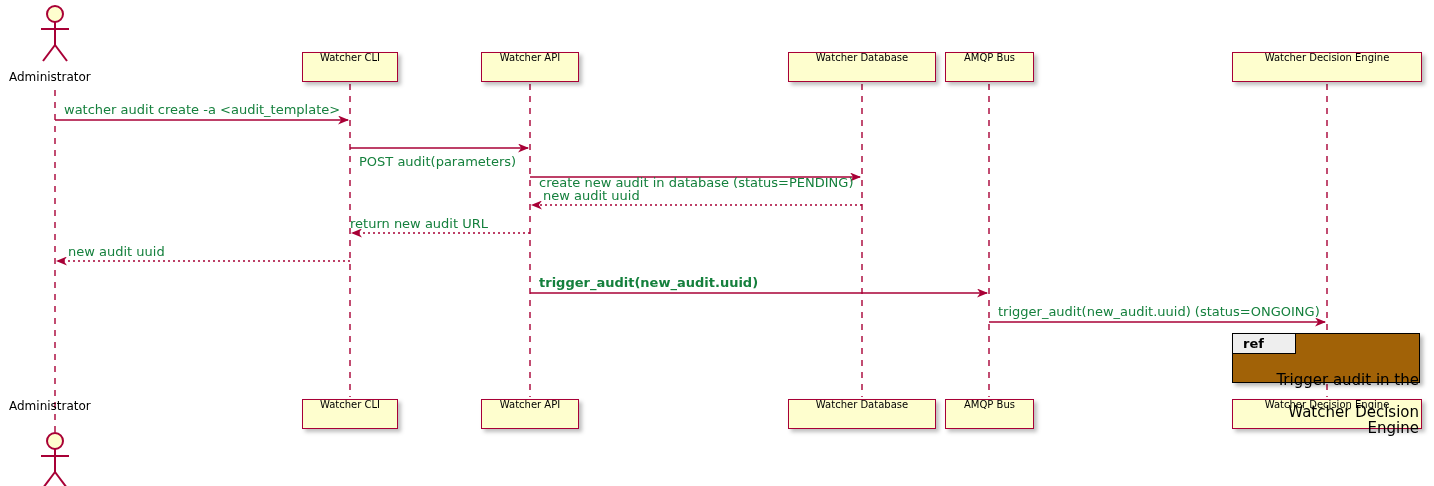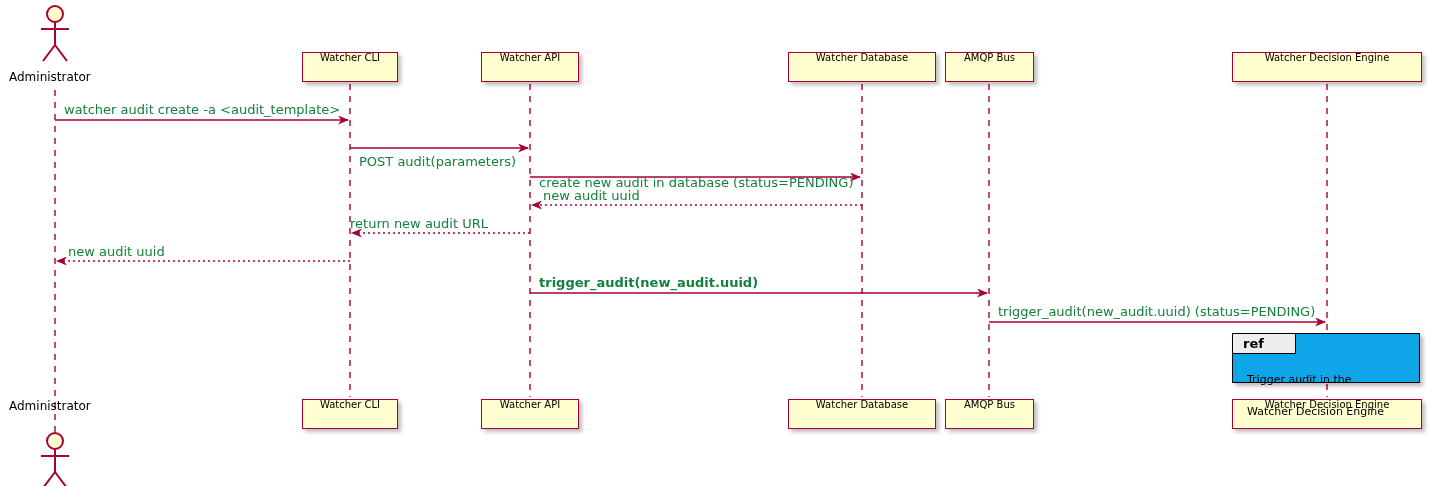--- a/index.html
+++ b/index.html
@@ -45,23 +45,24 @@
   .msg-label {
     position: absolute;
     font-size: 13px;
     color: #15803d;
     white-space: nowrap;
     line-height: 1;
   }
   .ref-box {
     position: absolute;
     box-sizing: border-box;
-    background: #0ea5e9;
+    background: #a16207;
     border: 1.5px solid #000000;
     box-shadow: 3px 3px 4px rgba(0,0,0,0.28);
+    text-align: right;
   }
   .ref-tab {
     position: absolute;
     left: 0;
     top: 0;
     height: 19px;
     width: 62px;
     background: #EEEEEE;
     border-right: 1.5px solid #000000;
     border-bottom: 1.5px solid #000000;
@@ -71,21 +72,21 @@
     left: 10px;
     top: 2px;
     font-size: 13px;
     font-weight: bold;
     color: #000000;
   }
   .ref-body {
     position: absolute;
     left: 14px;
     top: 22px;
-    font-size: 11px;
+    font-size: 15px;
     color: #000000;
     line-height: 16px;
     white-space: pre-line;
   }
 </style>
 </head>
 <body>
 
 <div id="diagram-root">
 
@@ -173,21 +174,21 @@
     </div>
 
   <div id="message-labels-host">
       <div class="msg-label" style="left: 64px; top: 103px;">watcher audit create -a &lt;audit_template&gt;</div>
       <div class="msg-label" style="left: 359px; top: 131px; margin-top: 24px;">POST audit(parameters)</div>
       <div class="msg-label" style="left: 539px; top: 160px; margin-top: 16px;">create new audit in database (status=PENDING)</div>
       <div class="msg-label" style="left: 543px; top: 189px;">new audit uuid</div>
       <div class="msg-label" style="left: 350px; top: 217px;">return new audit URL</div>
       <div class="msg-label" style="left: 68px; top: 245px;">new audit uuid</div>
       <div class="msg-label" style="left: 539px; top: 276px; font-weight: bold;">trigger_audit(new_audit.uuid)</div>
-      <div class="msg-label" style="left: 998px; top: 305px;">trigger_audit(new_audit.uuid) (status=PENDING)</div>
+      <div class="msg-label" style="left: 998px; top: 305px;">trigger_audit(new_audit.uuid) (status=ONGOING)</div>
     </div>
 
   <div class="ref-box" id="ref-box" style="left: 1232px; top: 333px; width: 188px; height: 50px;">
     <div class="ref-tab"></div>
     <div class="ref-tab-label">ref</div>
     <div class="ref-body">
       <div>Trigger audit in the</div>
       <div>Watcher Decision Engine</div>
     </div>
   </div>

